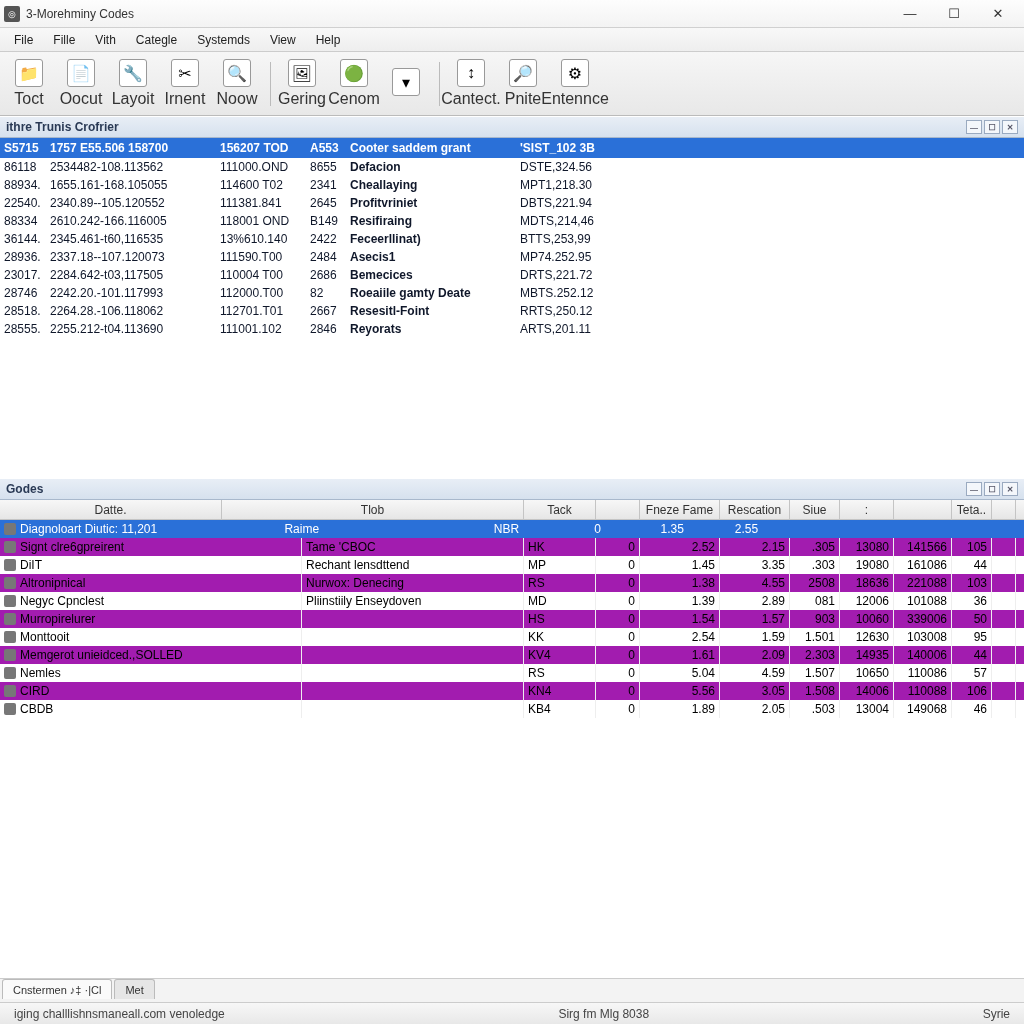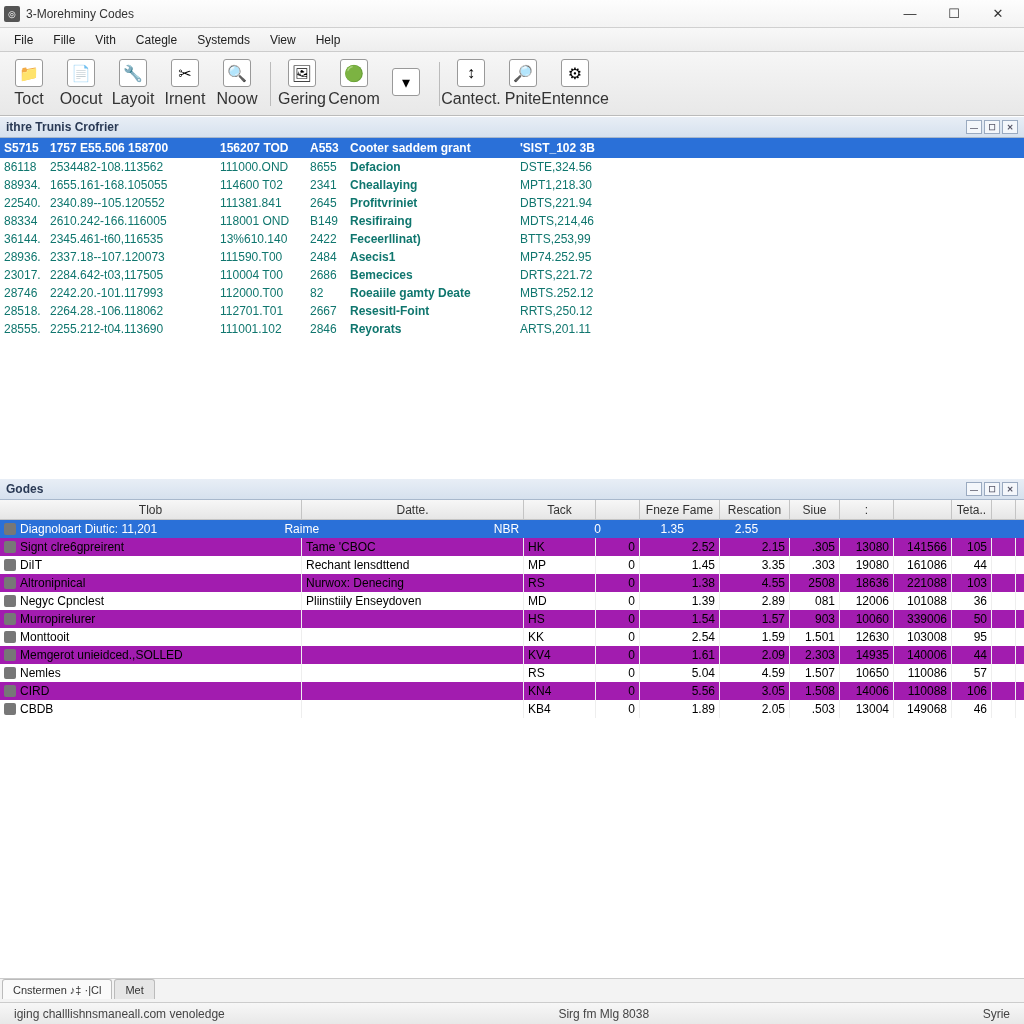--- a/index.html
+++ b/index.html
@@ -23,21 +23,21 @@
 .toolsep { width: 1px; height: 44px; background: #bbb; margin: 0 6px; }
 
 
 .panel-hdr { height: 22px; background: linear-gradient(#e8eef6,#d6e1ee); border-top: 1px solid #fff; border-bottom: 1px solid #a8b8cc; display: flex; align-items: center; padding: 0 6px; color: #2a3a55; font-weight: bold; }
 .panel-hdr .spacer { flex: 1; }
 .panel-hdr .pctl { width: 16px; height: 14px; border: 1px solid #9aaac0; background: #f4f7fb; margin-left: 2px; display: flex; align-items: center; justify-content: center; font-size: 8px; color: #556; }
 
 
 .upper { background: #fff; height: 340px; overflow: hidden; font-family: "Courier New", monospace; font-size: 13px; }
 .upper .uhead { background: #2a70d8; color: #fff; height: 20px; display: flex; align-items: center; padding: 0 4px; white-space: pre; font-weight: bold; }
-.upper .urow { height: 18px; display: flex; align-items: center; padding: 0 4px; white-space: pre; color: #0f766e; }
+.upper .urow { height: 18px; display: flex; align-items: center; padding: 0 4px; white-space: pre; color: #0f172a; }
 .upper .c1 { width: 46px; display: inline-block; }
 .upper .c2 { width: 170px; display: inline-block; }
 .upper .c3 { width: 90px; display: inline-block; }
 .upper .c4 { width: 40px; display: inline-block; }
 .upper .c5 { width: 170px; display: inline-block; }
 .upper .c6 { width: 100px; display: inline-block; }
 .upper .bold { font-weight: bold; }
 
 
 .lower { background: #fff; flex: 1; display: flex; flex-direction: column; }
@@ -167,22 +167,22 @@
 
 <div class="panel-hdr">
   <span>Godes</span>
   <span class="spacer"></span>
   <span class="pctl">—</span>
   <span class="pctl">☐</span>
   <span class="pctl">✕</span>
 </div>
 <div class="lower">
   <div class="gridhead" id="gridhead">
+      <div class="gh w-date">Datte.</div>
       <div class="gh w-tob">Tlob</div>
-      <div class="gh w-date">Datte.</div>
       <div class="gh w-tack">Tack</div>
       <div class="gh w-col0"></div>
       <div class="gh w-fz">Fneze Fame</div>
       <div class="gh w-res">Rescation</div>
       <div class="gh w-siue">Siue</div>
       <div class="gh w-n1">:</div>
       <div class="gh w-n2"></div>
       <div class="gh w-teta">Teta..</div>
       <div class="gh w-last"></div>
     </div>

